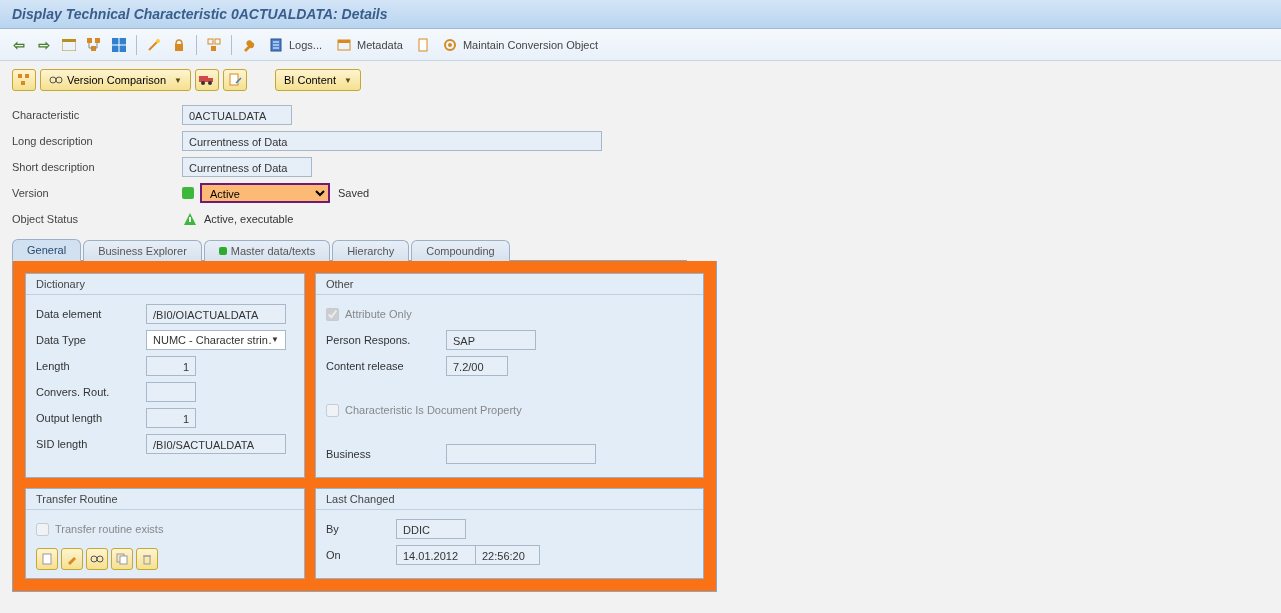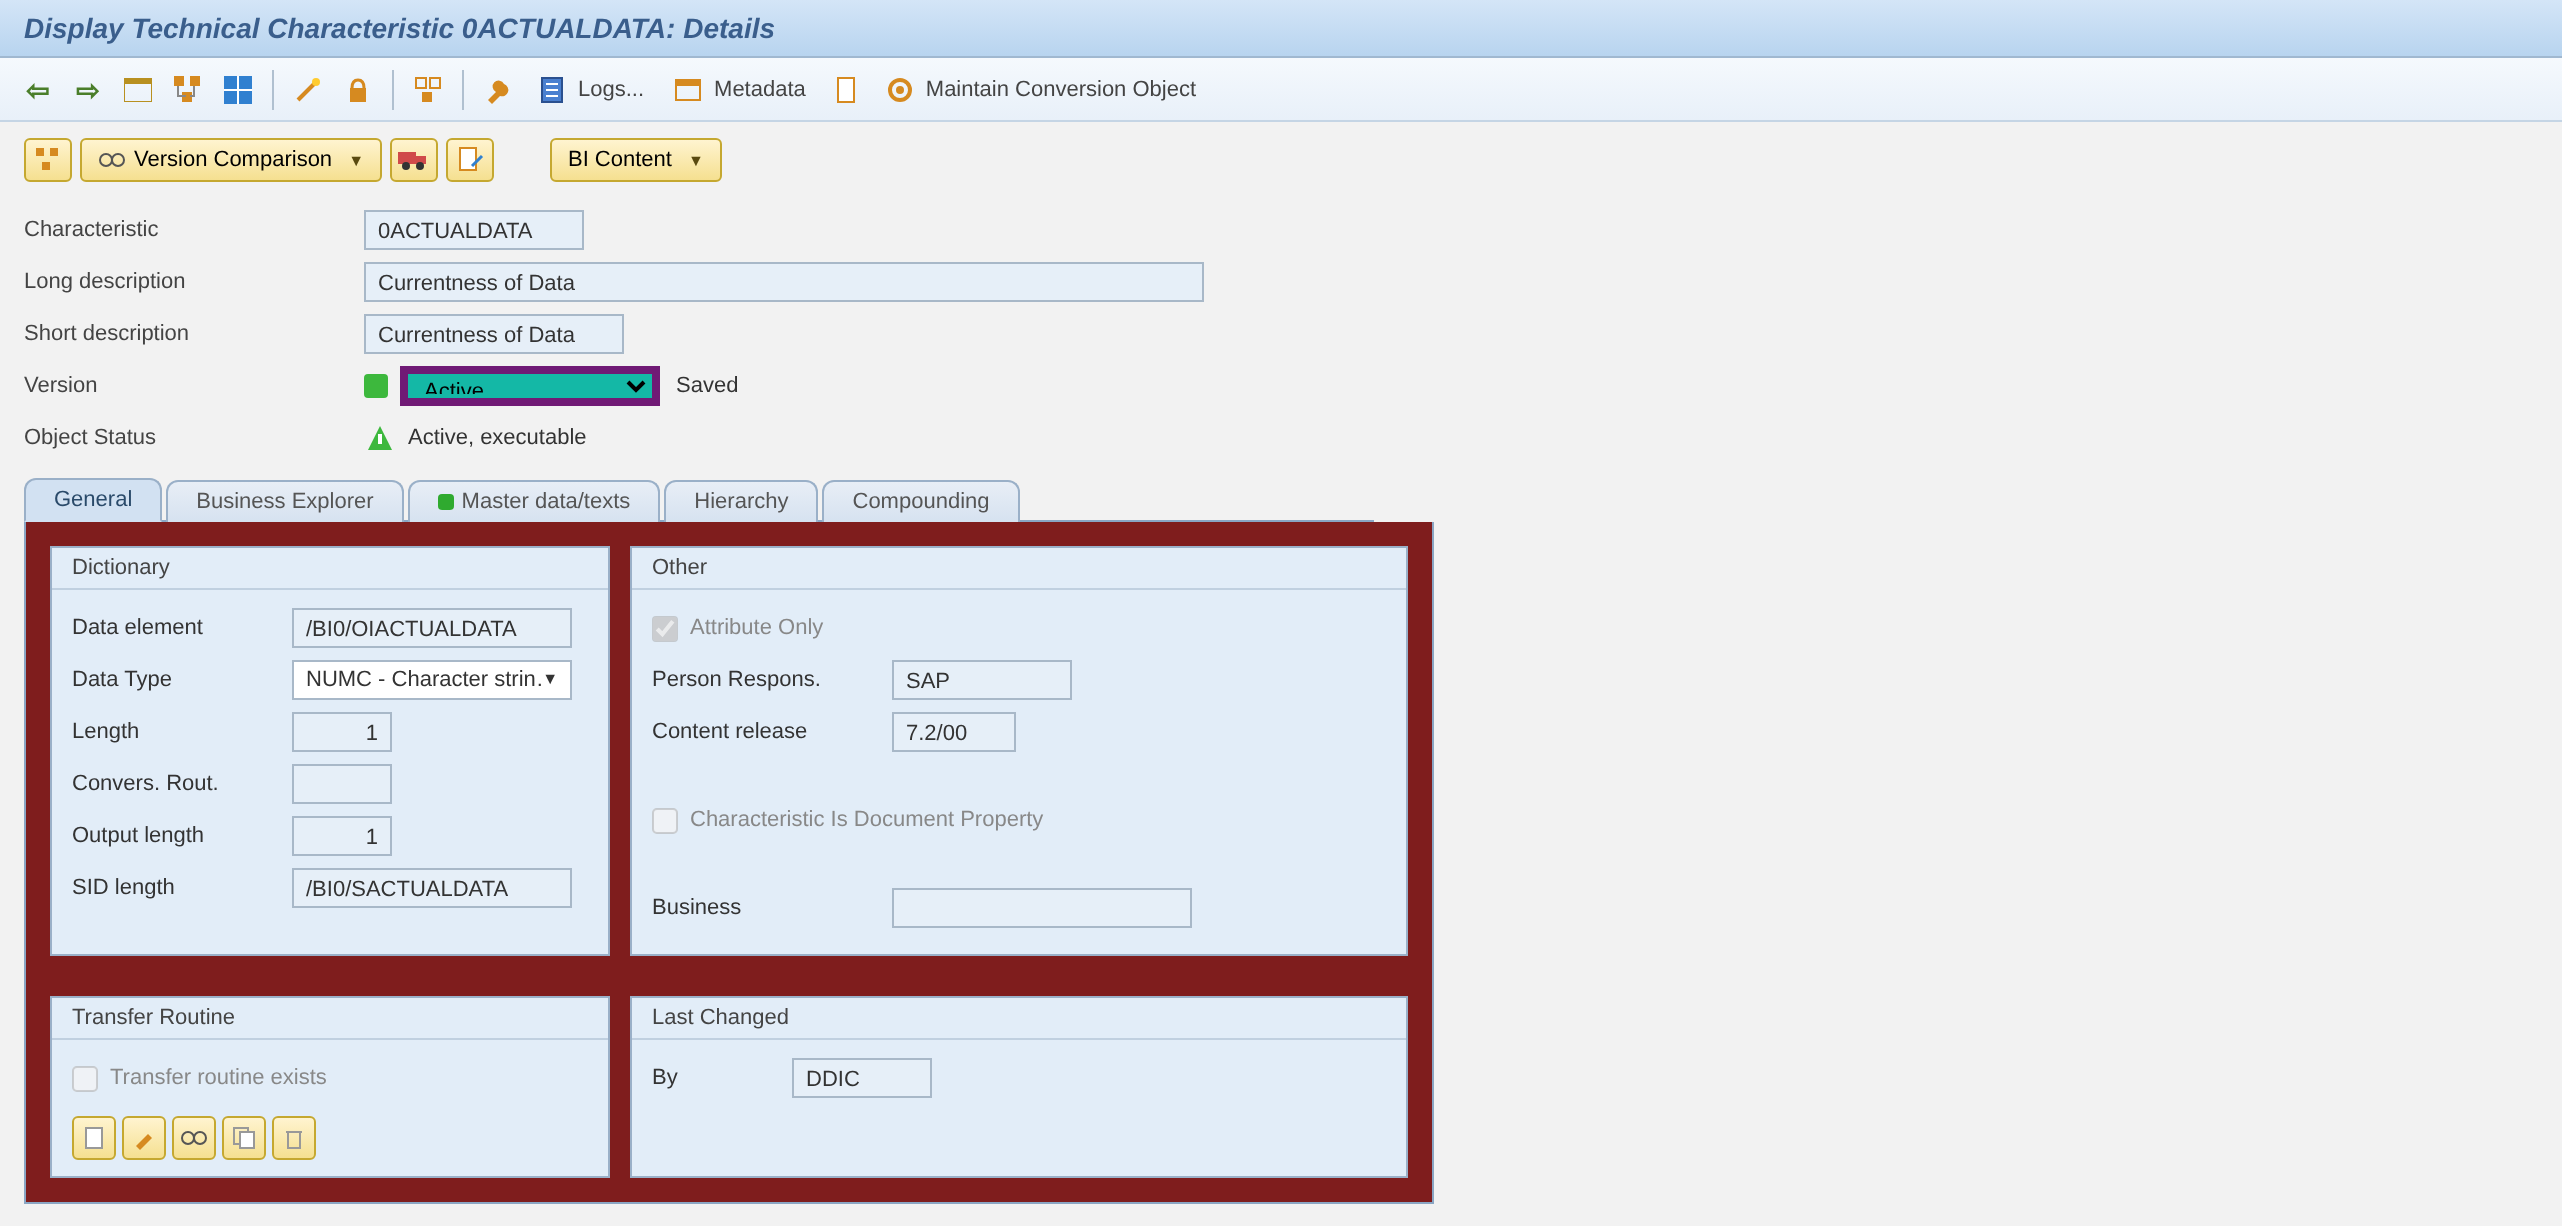--- a/index.html
+++ b/index.html
@@ -90,22 +90,22 @@
     .fld {
       border: 1px solid #a8b8c8;
       background: #e6eff8;
       padding: 2px 6px;
       font-size: 11px;
       height: 20px;
       line-height: 16px;
       color: #333;
     }
     .select-fld {
-      border: 4px solid #701a75;
-      background: #14b8a6;
+      border: 2px solid #701a75;
+      background: #fdba74;
       padding: 2px 4px;
       font-size: 11px;
       height: 20px;
       width: 130px;
     }
     .status-icon-green {
       display: inline-block;
       width: 12px; height: 12px;
       background: #3db83d;
       border-radius: 2px;
@@ -138,26 +138,26 @@
       background: #d2e1f2;
       color: #2a4a6a;
       font-weight: normal;
       border-bottom: 1px solid #d2e1f2;
       top: 1px;
       z-index: 2;
     }
     .tab-area {
       border: 1px solid #8aa6c4;
       border-top: none;
-      background: #7f1d1d;
+      background: #f97316;
       padding: 12px;
       width: 705px;
       display: flex;
       flex-direction: column;
-      gap: 20px;
+      gap: 10px;
     }
     .grp-row { display: flex; gap: 10px; }
     .grpbox {
       border: 1px solid #9ab0c8;
       background: #e2edf8;
     }
     .grpbox-title {
       padding: 4px 10px;
       color: #444;
       border-bottom: 1px solid #c0d0e0;
@@ -468,18 +468,23 @@
         </div>
       </div>
 
       <div class="grpbox" style="flex:1;">
         <div class="grpbox-title">Last Changed</div>
         <div class="grpbox-body">
           <div class="form-row">
               <div style="width:70px;">By</div>
               <div class="fld" style="width:70px;">DDIC</div>
             </div>
+          <div class="form-row">
+              <div style="width:70px;">On</div>
+              <div class="fld" style="width:80px;">14.01.2012</div>
+              <div class="fld" style="width:65px; margin-left:-1px;">22:56:20</div>
+            </div>
         </div>
       </div>
     </div>
   </div>
 
 </div>
 
 </body></html>

